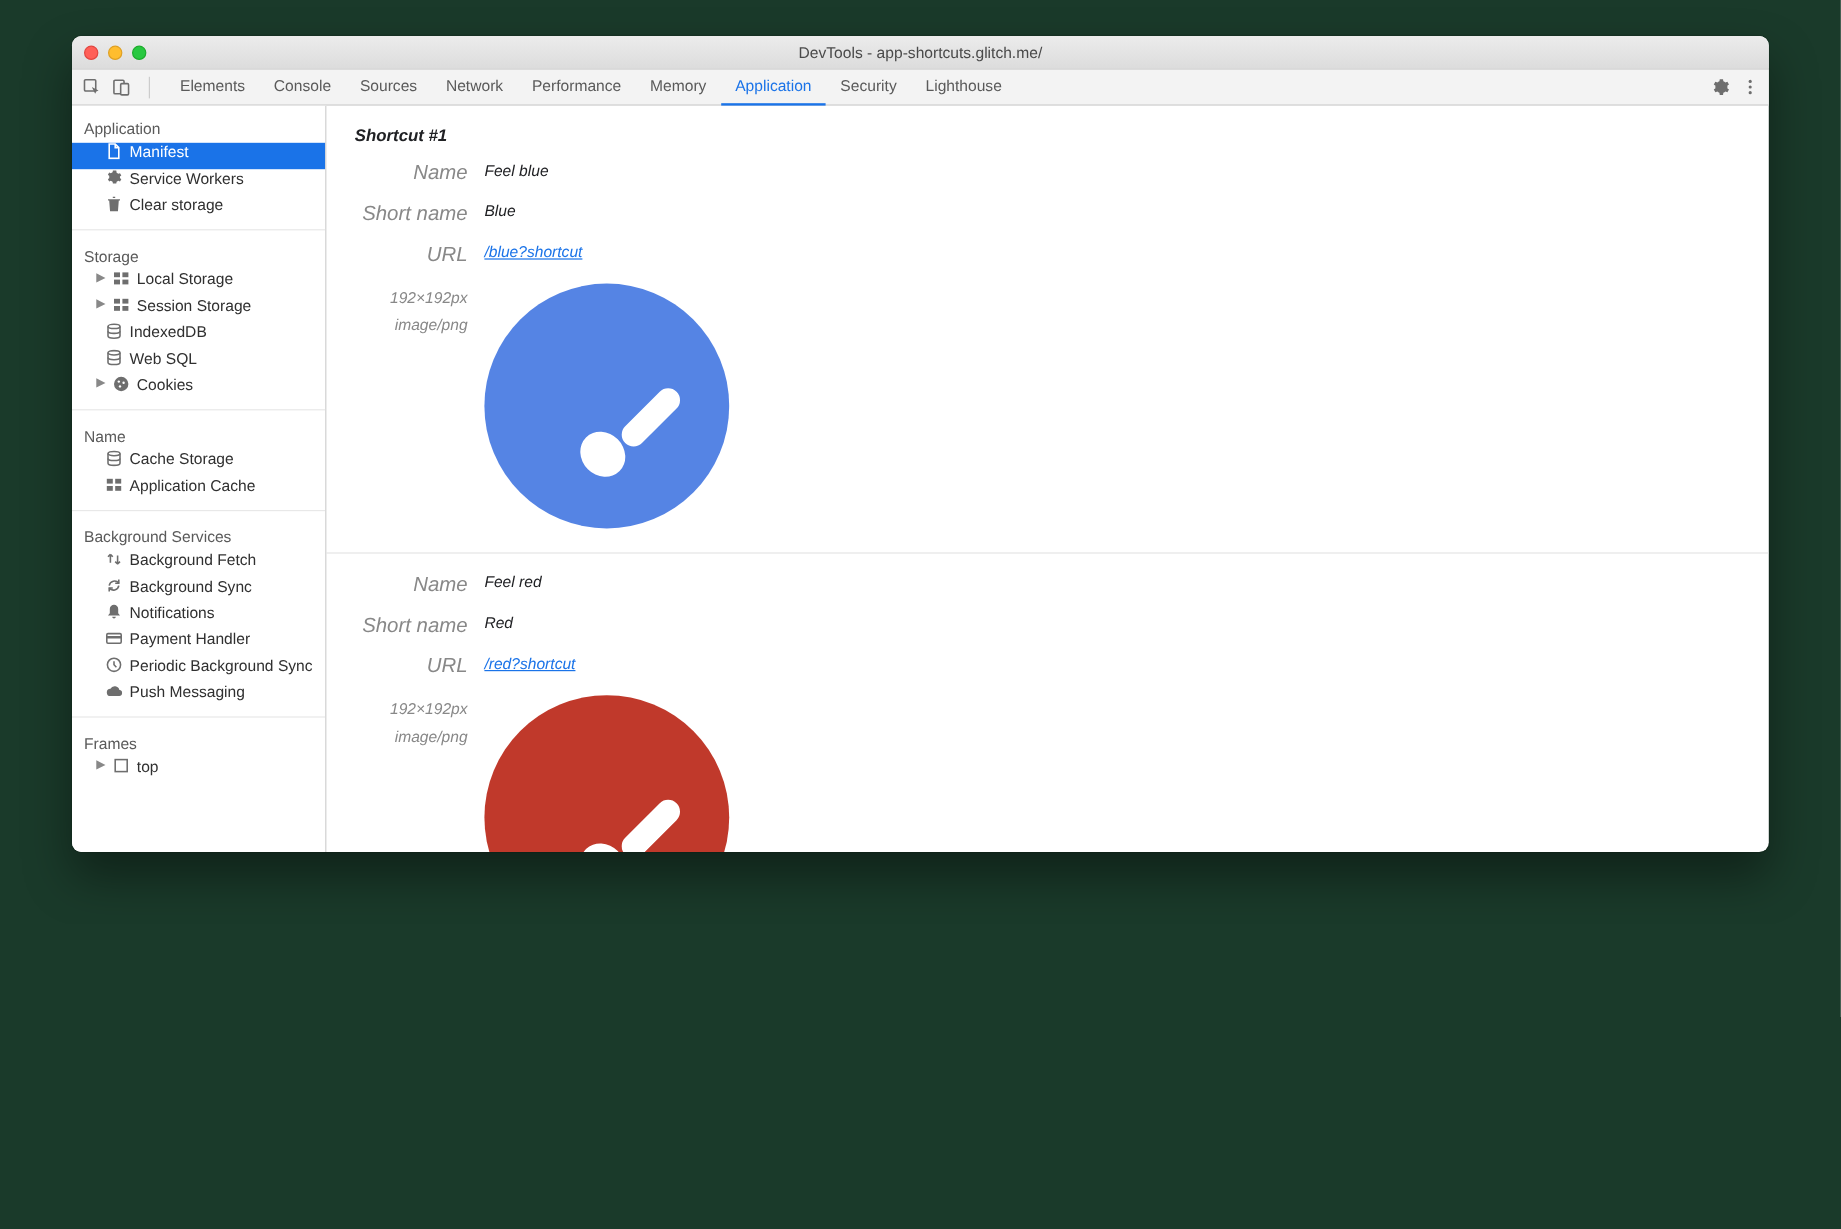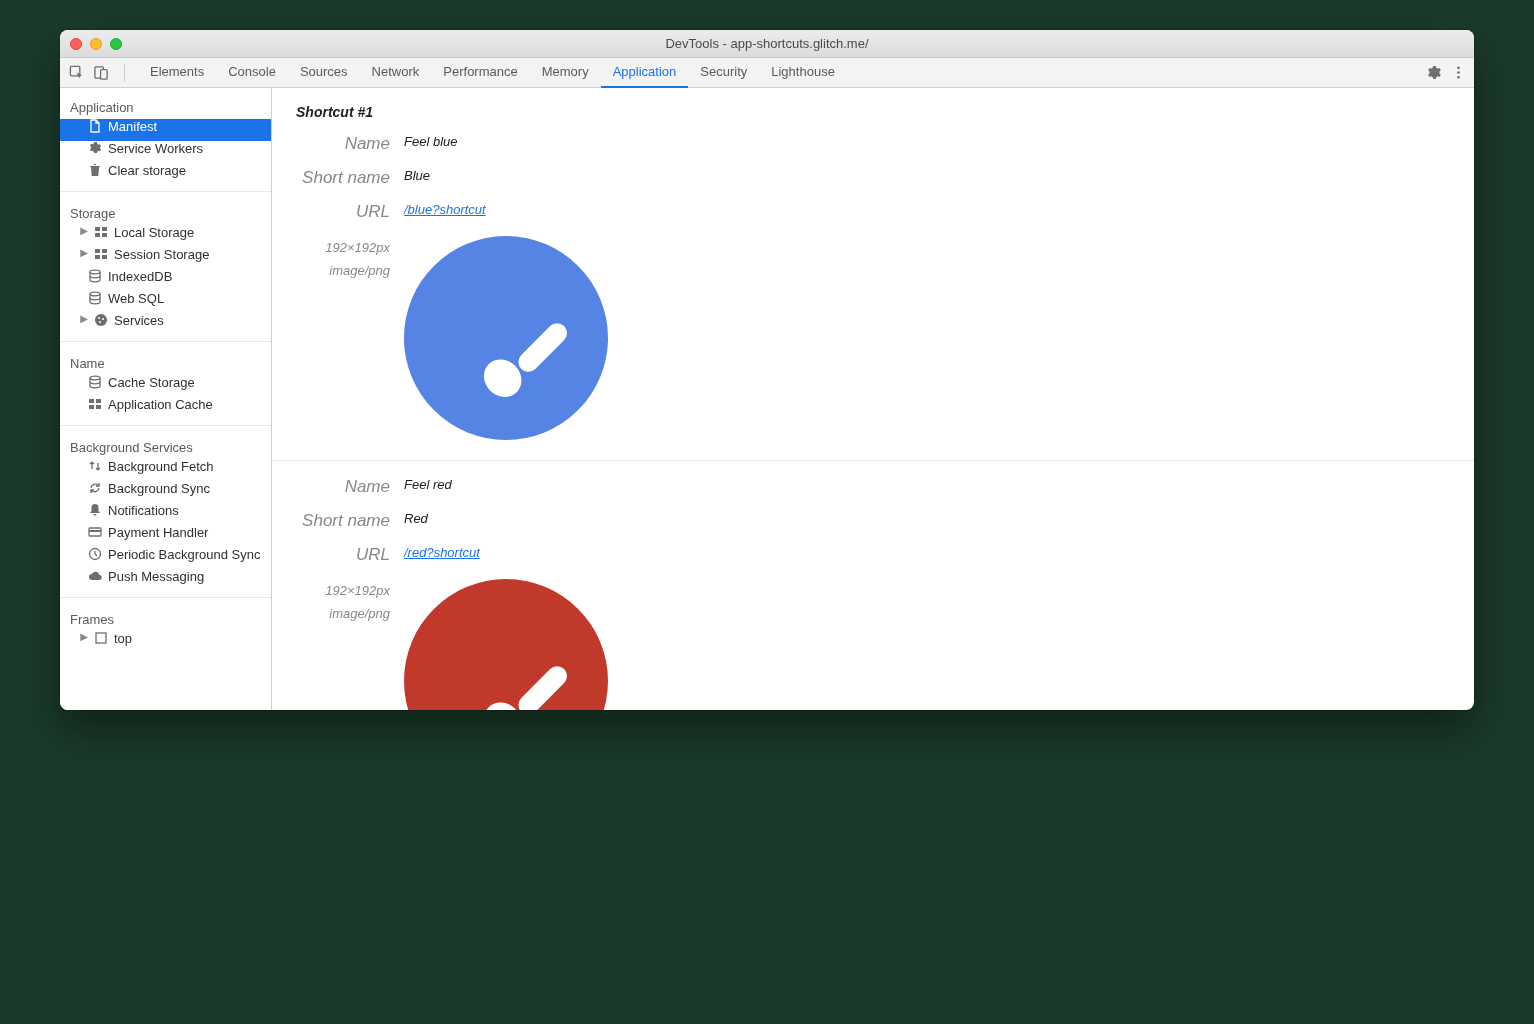--- a/index.html
+++ b/index.html
@@ -249,21 +249,21 @@
         <div class="side-item">
           <span class="tri">▶</span>
           <span class="side-icon">
             <svg viewBox="0 0 14 14" fill="#6e6e6e">
               <circle cx="7" cy="7" r="6"></circle>
               <circle cx="5" cy="5" r="1" fill="#fff"></circle>
               <circle cx="9" cy="6" r="1" fill="#fff"></circle>
               <circle cx="6" cy="9" r="1" fill="#fff"></circle>
             </svg>
           </span>
-          <span>Services</span>
+          <span>Cookies</span>
         </div>
         <div class="side-sep"></div>
         <div class="side-group-title">Name</div>
         <div class="side-item no-tri">
           <span class="side-icon">
             <svg viewBox="0 0 14 14" stroke="#6e6e6e" fill="none" stroke-width="1.3">
               <ellipse cx="7" cy="3" rx="5" ry="1.8"></ellipse>
               <path d="M2 3v8c0 1 2.2 1.8 5 1.8s5-.8 5-1.8V3"></path>
               <path d="M2 7c0 1 2.2 1.8 5 1.8s5-.8 5-1.8"></path>
             </svg>

